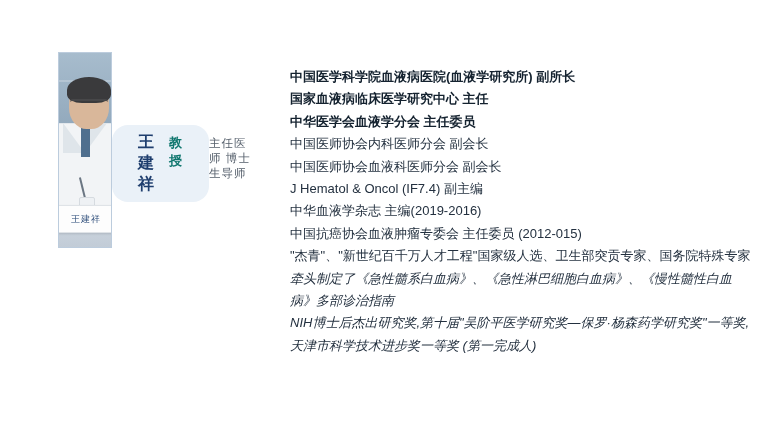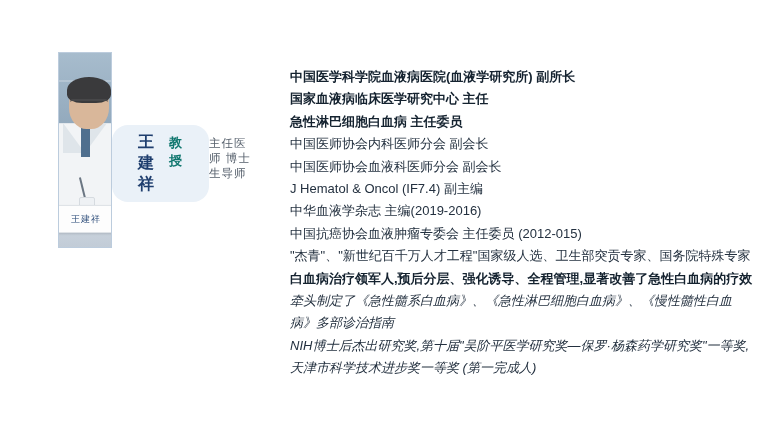--- a/index.html
+++ b/index.html
@@ -241,25 +241,24 @@
       <span class="n">王建祥</span>
       <span class="t">教授</span>
     </div>
 
     <div class="subtitle">主任医师  博士生导师</div>
   </div>
 
   <div class="bio">
       <div class="bio-line bold">中国医学科学院血液病医院(血液学研究所)  副所长</div>
       <div class="bio-line bold">国家血液病临床医学研究中心 主任</div>
-      <div class="bio-line bold">急性淋巴细胞白血病  主任委员</div>
+      <div class="bio-line bold">中华医学会血液学分会  主任委员</div>
       <div class="bio-line">中国医师协会内科医师分会  副会长</div>
       <div class="bio-line">中国医师协会血液科医师分会  副会长</div>
       <div class="bio-line">J Hematol &amp; Oncol (IF7.4)  副主编</div>
       <div class="bio-line">中华血液学杂志  主编(2019-2016)</div>
       <div class="bio-line">中国抗癌协会血液肿瘤专委会  主任委员 (2012-015)</div>
       <div class="bio-line">"杰青"、"新世纪百千万人才工程"国家级人选、卫生部突贡专家、国务院特殊专家</div>
-      <div class="bio-line bold">白血病治疗领军人,预后分层、强化诱导、全程管理,显著改善了急性白血病的疗效</div>
       <div class="bio-line wrap">牵头制定了《急性髓系白血病》、《急性淋巴细胞白血病》、《慢性髓性白血病》多部诊治指南</div>
       <div class="bio-line wrap">NIH博士后杰出研究奖,第十届"吴阶平医学研究奖—保罗·杨森药学研究奖"一等奖,天津市科学技术进步奖一等奖 (第一完成人)</div>
     </div>
 
 </div>
 
 </body></html>

